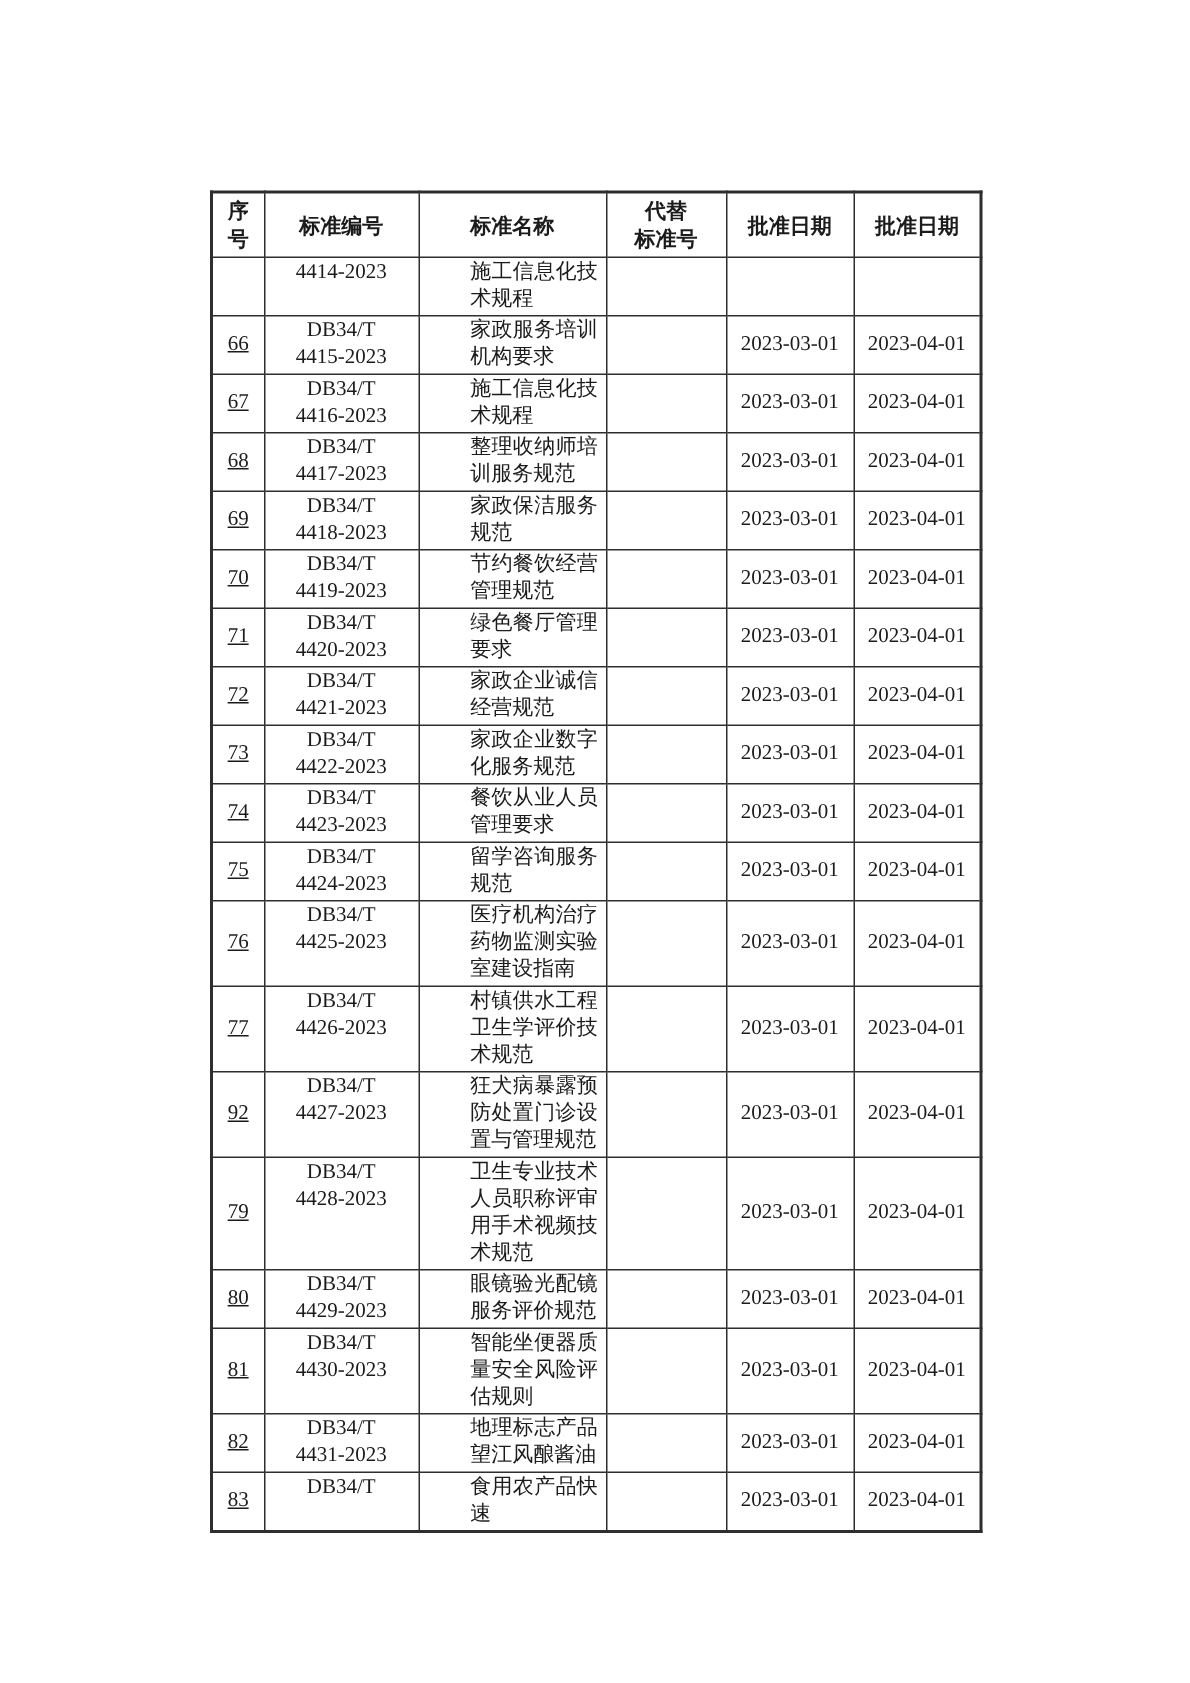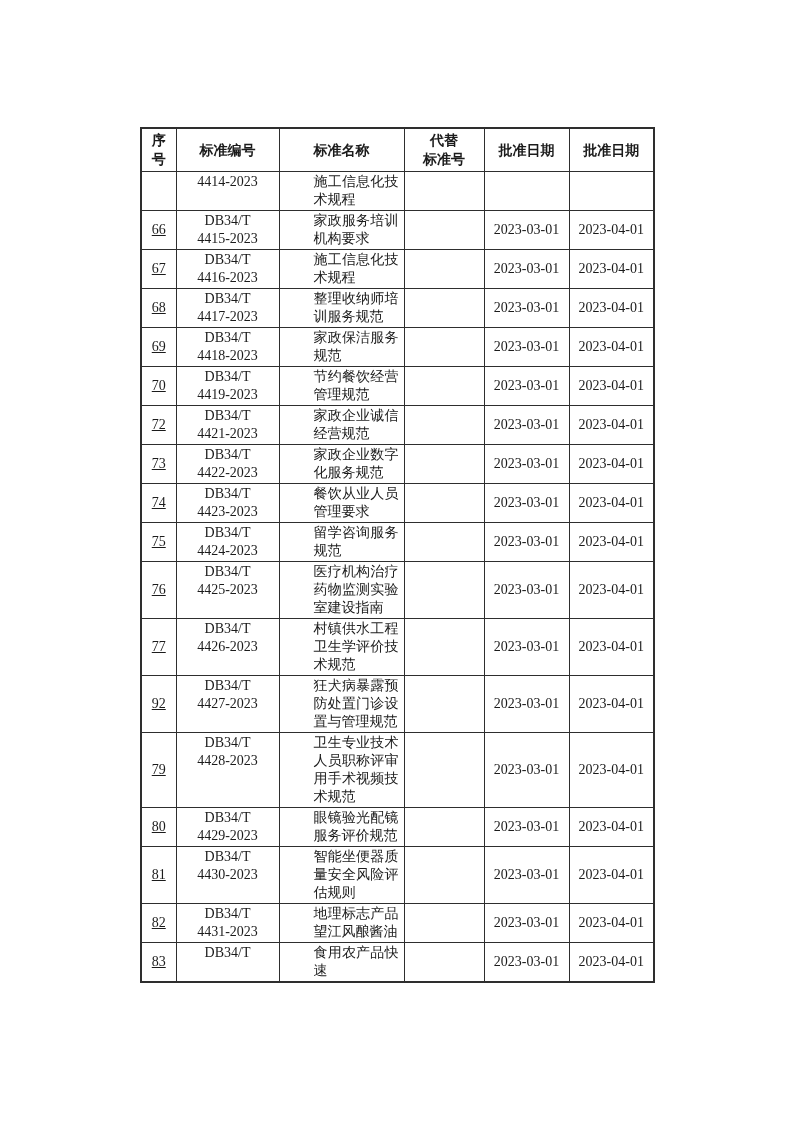--- a/index.html
+++ b/index.html
@@ -156,20 +156,29 @@
         <tr>
           <td class="col-index">70</td>
           <td class="col-code">DB34/T
 4419-2023</td>
           <td class="col-name">节约餐饮经营管理规范</td>
           <td class="col-replaced"></td>
           <td class="col-approval_date">2023-03-01</td>
           <td class="col-implementation_date">2023-04-01</td>
         </tr>
         <tr>
+          <td class="col-index">71</td>
+          <td class="col-code">DB34/T
+4420-2023</td>
+          <td class="col-name">绿色餐厅管理要求</td>
+          <td class="col-replaced"></td>
+          <td class="col-approval_date">2023-03-01</td>
+          <td class="col-implementation_date">2023-04-01</td>
+        </tr>
+        <tr>
           <td class="col-index">72</td>
           <td class="col-code">DB34/T
 4421-2023</td>
           <td class="col-name">家政企业诚信经营规范</td>
           <td class="col-replaced"></td>
           <td class="col-approval_date">2023-03-01</td>
           <td class="col-implementation_date">2023-04-01</td>
         </tr>
         <tr>
           <td class="col-index">73</td>

